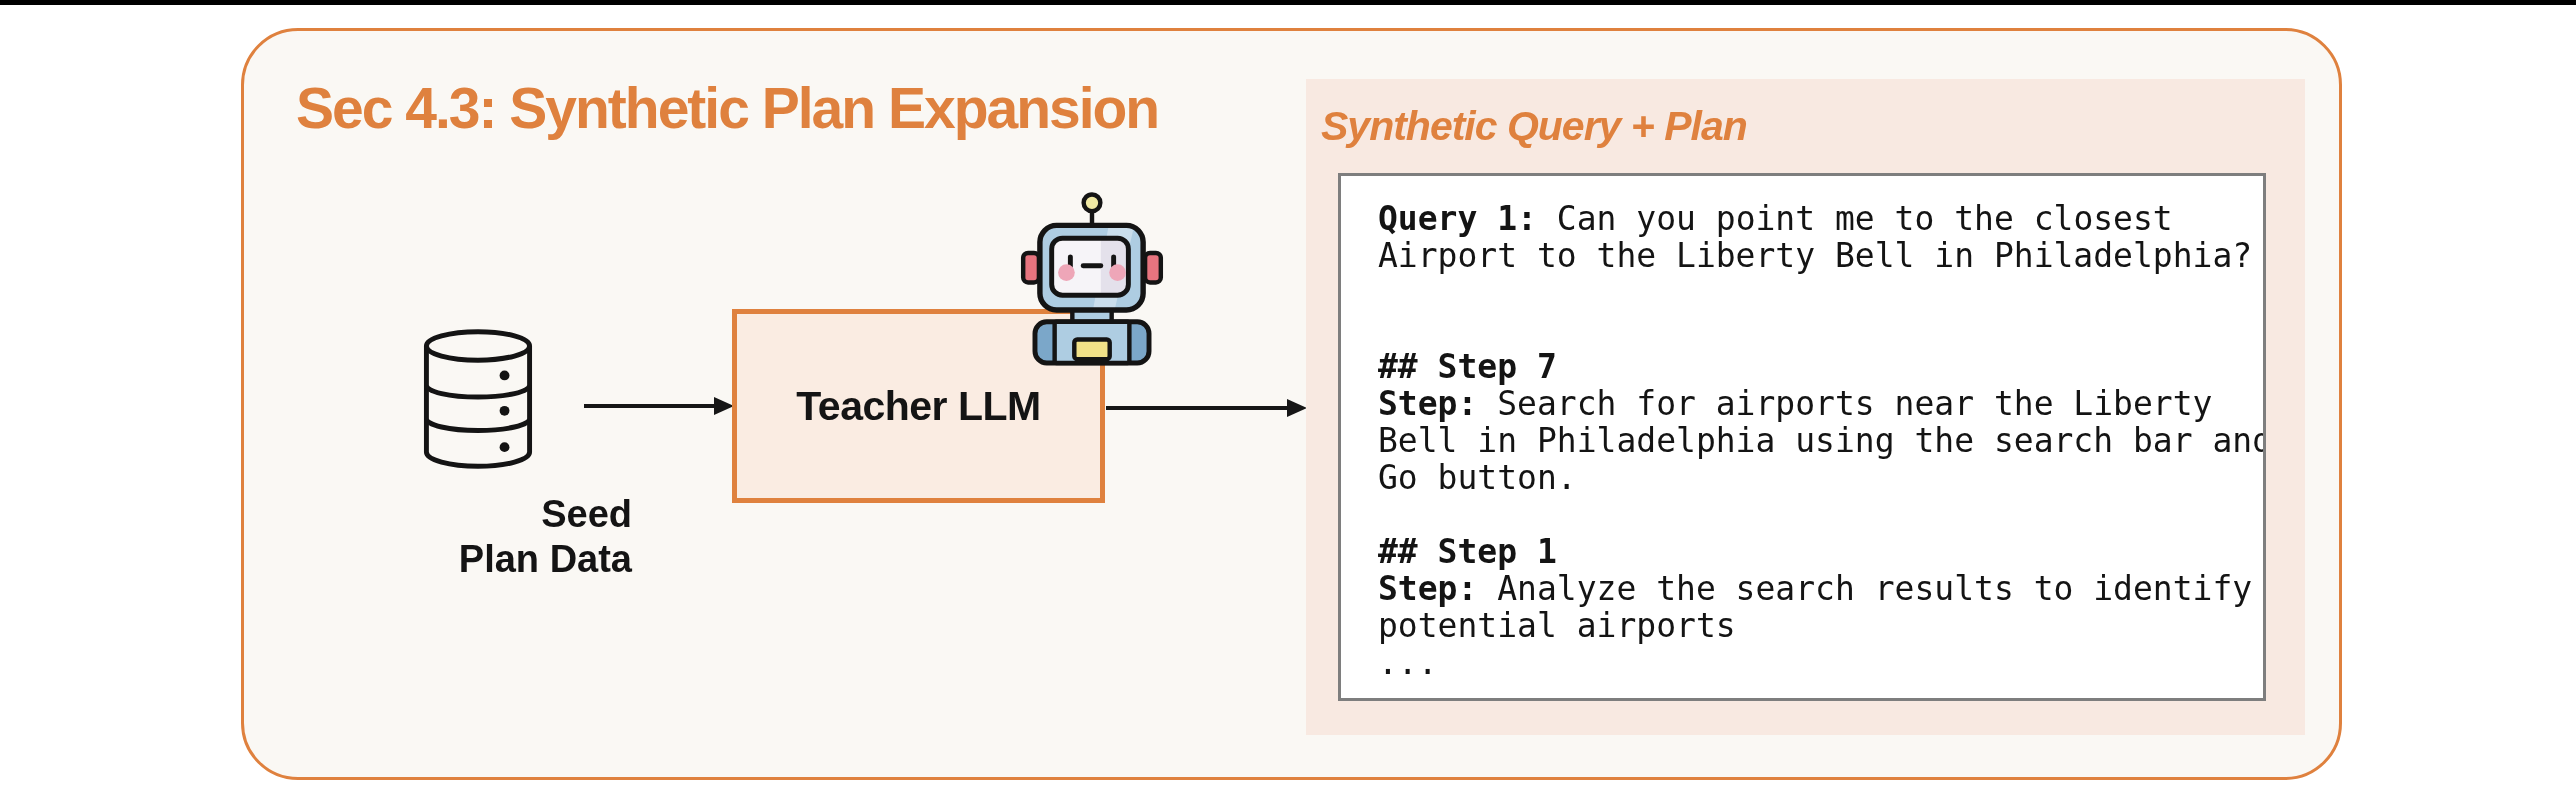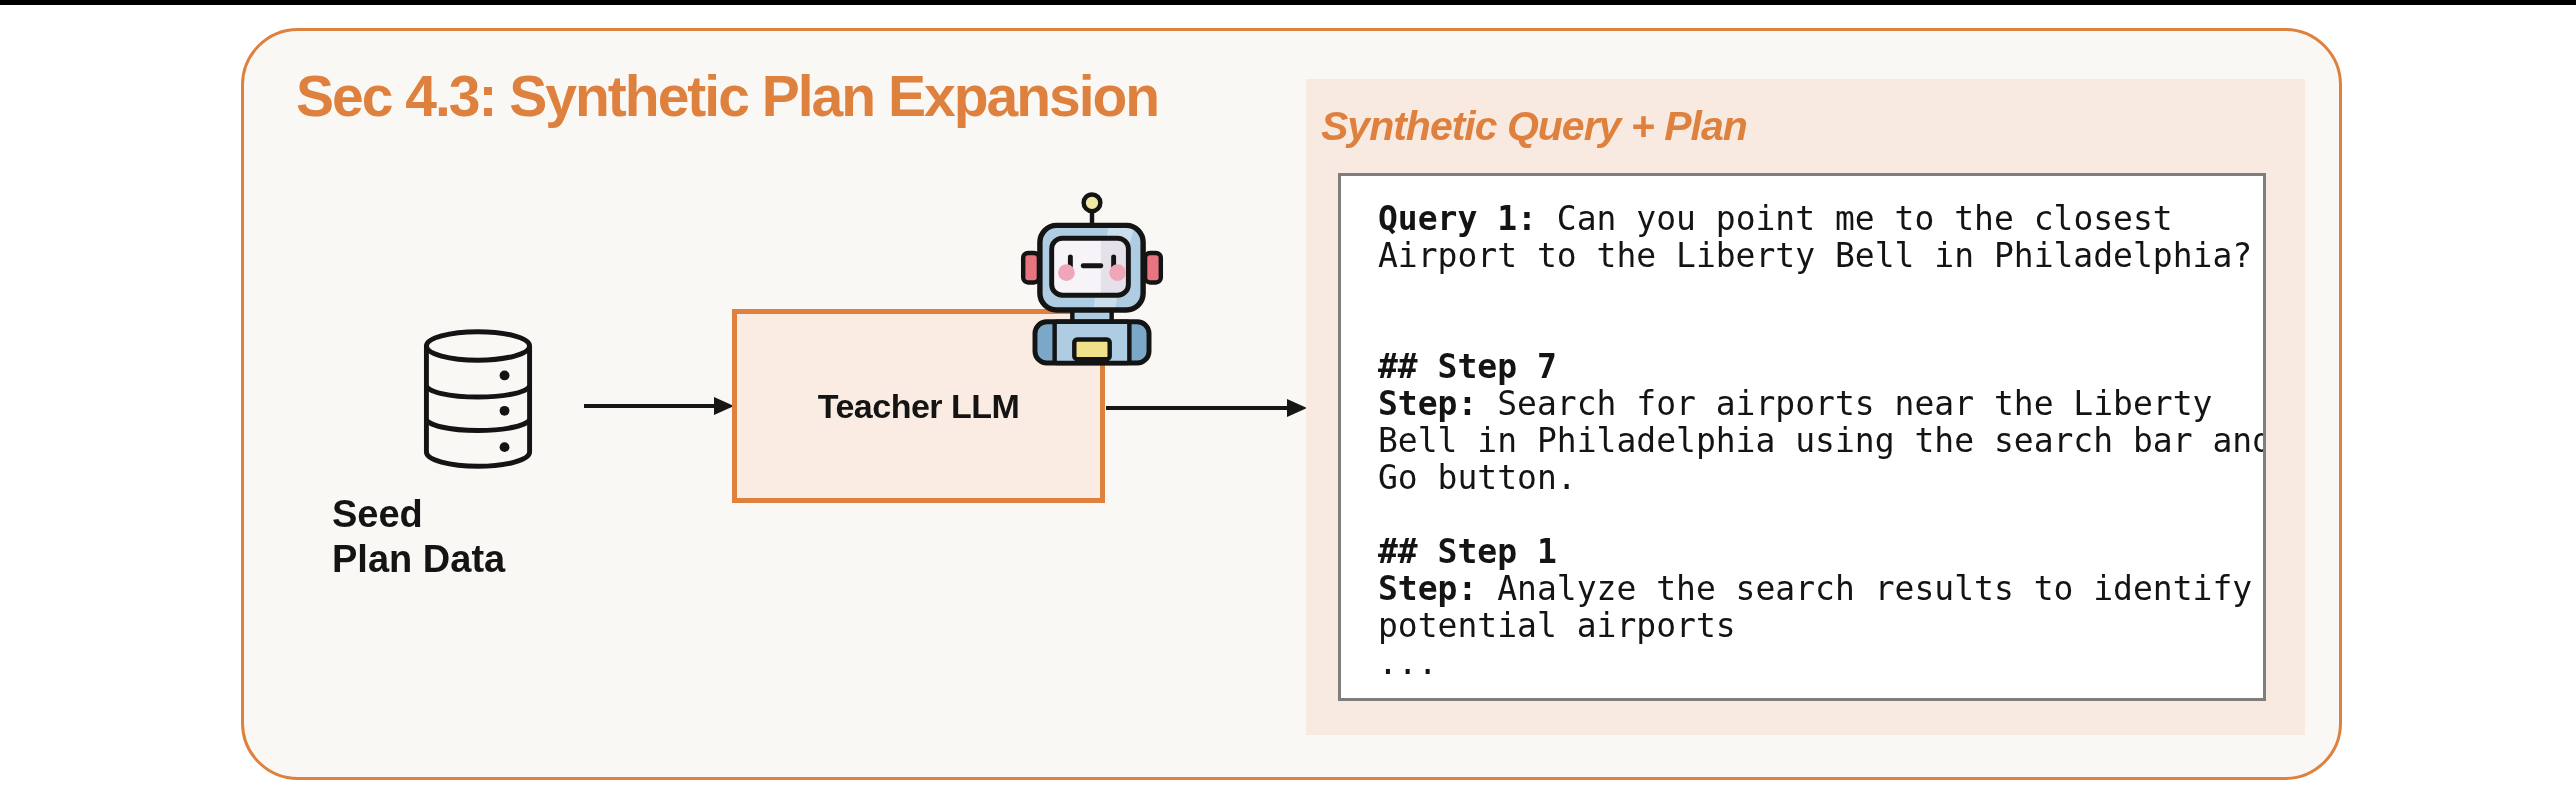--- a/index.html
+++ b/index.html
@@ -16,48 +16,48 @@
   .stage{
     position:relative;width:2576px;height:806px;background:#fff;overflow:hidden;
     font-family:"Liberation Sans",sans-serif;color:var(--text_black);
   }
   .topbar{position:absolute;left:0;top:0;width:2576px;height:5px;background:var(--top_bar);}
   .frame{
     position:absolute;left:241px;top:28px;width:2101px;height:752px;box-sizing:border-box;
     border:3px solid var(--accent_orange);border-radius:57px;background:var(--frame_bg);
   }
   .fig-title{
-    position:absolute;left:52px;top:32px;
+    position:absolute;left:52px;top:44px;
     font-size:57px;font-weight:bold;letter-spacing:-2px;color:var(--accent_orange);white-space:nowrap;
   }
   
   .seed-icon{position:absolute;left:178px;top:298px;}
   .seed-label{
-    position:absolute;left:88px;top:461px;width:300px;text-align:left;
+    position:absolute;left:88px;top:461px;width:300px;text-align:right;
     font-size:38px;font-weight:bold;line-height:45px;white-space:pre-line;color:var(--text_black);
   }
   
   .arrow{position:absolute;height:18px;}
   .arrow .shaft{position:absolute;left:0;top:7px;height:4px;background:#161616;}
   .arrow .ahead{
     position:absolute;right:0;top:0;width:0;height:0;
     border-top:9px solid transparent;border-bottom:9px solid transparent;
     border-left:20px solid #161616;
   }
   .arrow1{left:340px;top:366px;width:150px;}
   .arrow1 .shaft{width:134px;}
   .arrow2{left:862px;top:368px;width:201px;}
   .arrow2 .shaft{width:185px;}
   
   .teacher-box{
     position:absolute;left:488px;top:278px;width:373px;height:194px;box-sizing:border-box;
     border:5px solid var(--accent_orange);background:var(--teacher_box_bg);
     display:flex;align-items:center;justify-content:center;z-index:1;
   }
-  .teacher-box .lbl{font-size:34px;font-weight:bold;letter-spacing:-0.5px;color:var(--text_black);}
+  .teacher-box .lbl{font-size:41px;font-weight:bold;letter-spacing:-0.5px;color:var(--text_black);}
   .robot-icon{position:absolute;left:774px;top:160px;z-index:2;}
   
   .panel{position:absolute;left:1062px;top:48px;width:999px;height:656px;background:var(--panel_bg);}
   .panel-title{
     position:absolute;left:15px;top:24px;
     font-size:41px;font-weight:bold;font-style:italic;letter-spacing:-1px;color:var(--accent_orange);white-space:nowrap;
   }
   .code-box{
     position:absolute;left:32px;top:94px;width:928px;height:528px;box-sizing:border-box;
     border:3px solid var(--code_box_border);background:var(--code_box_bg);overflow:hidden;padding-left:15px;

